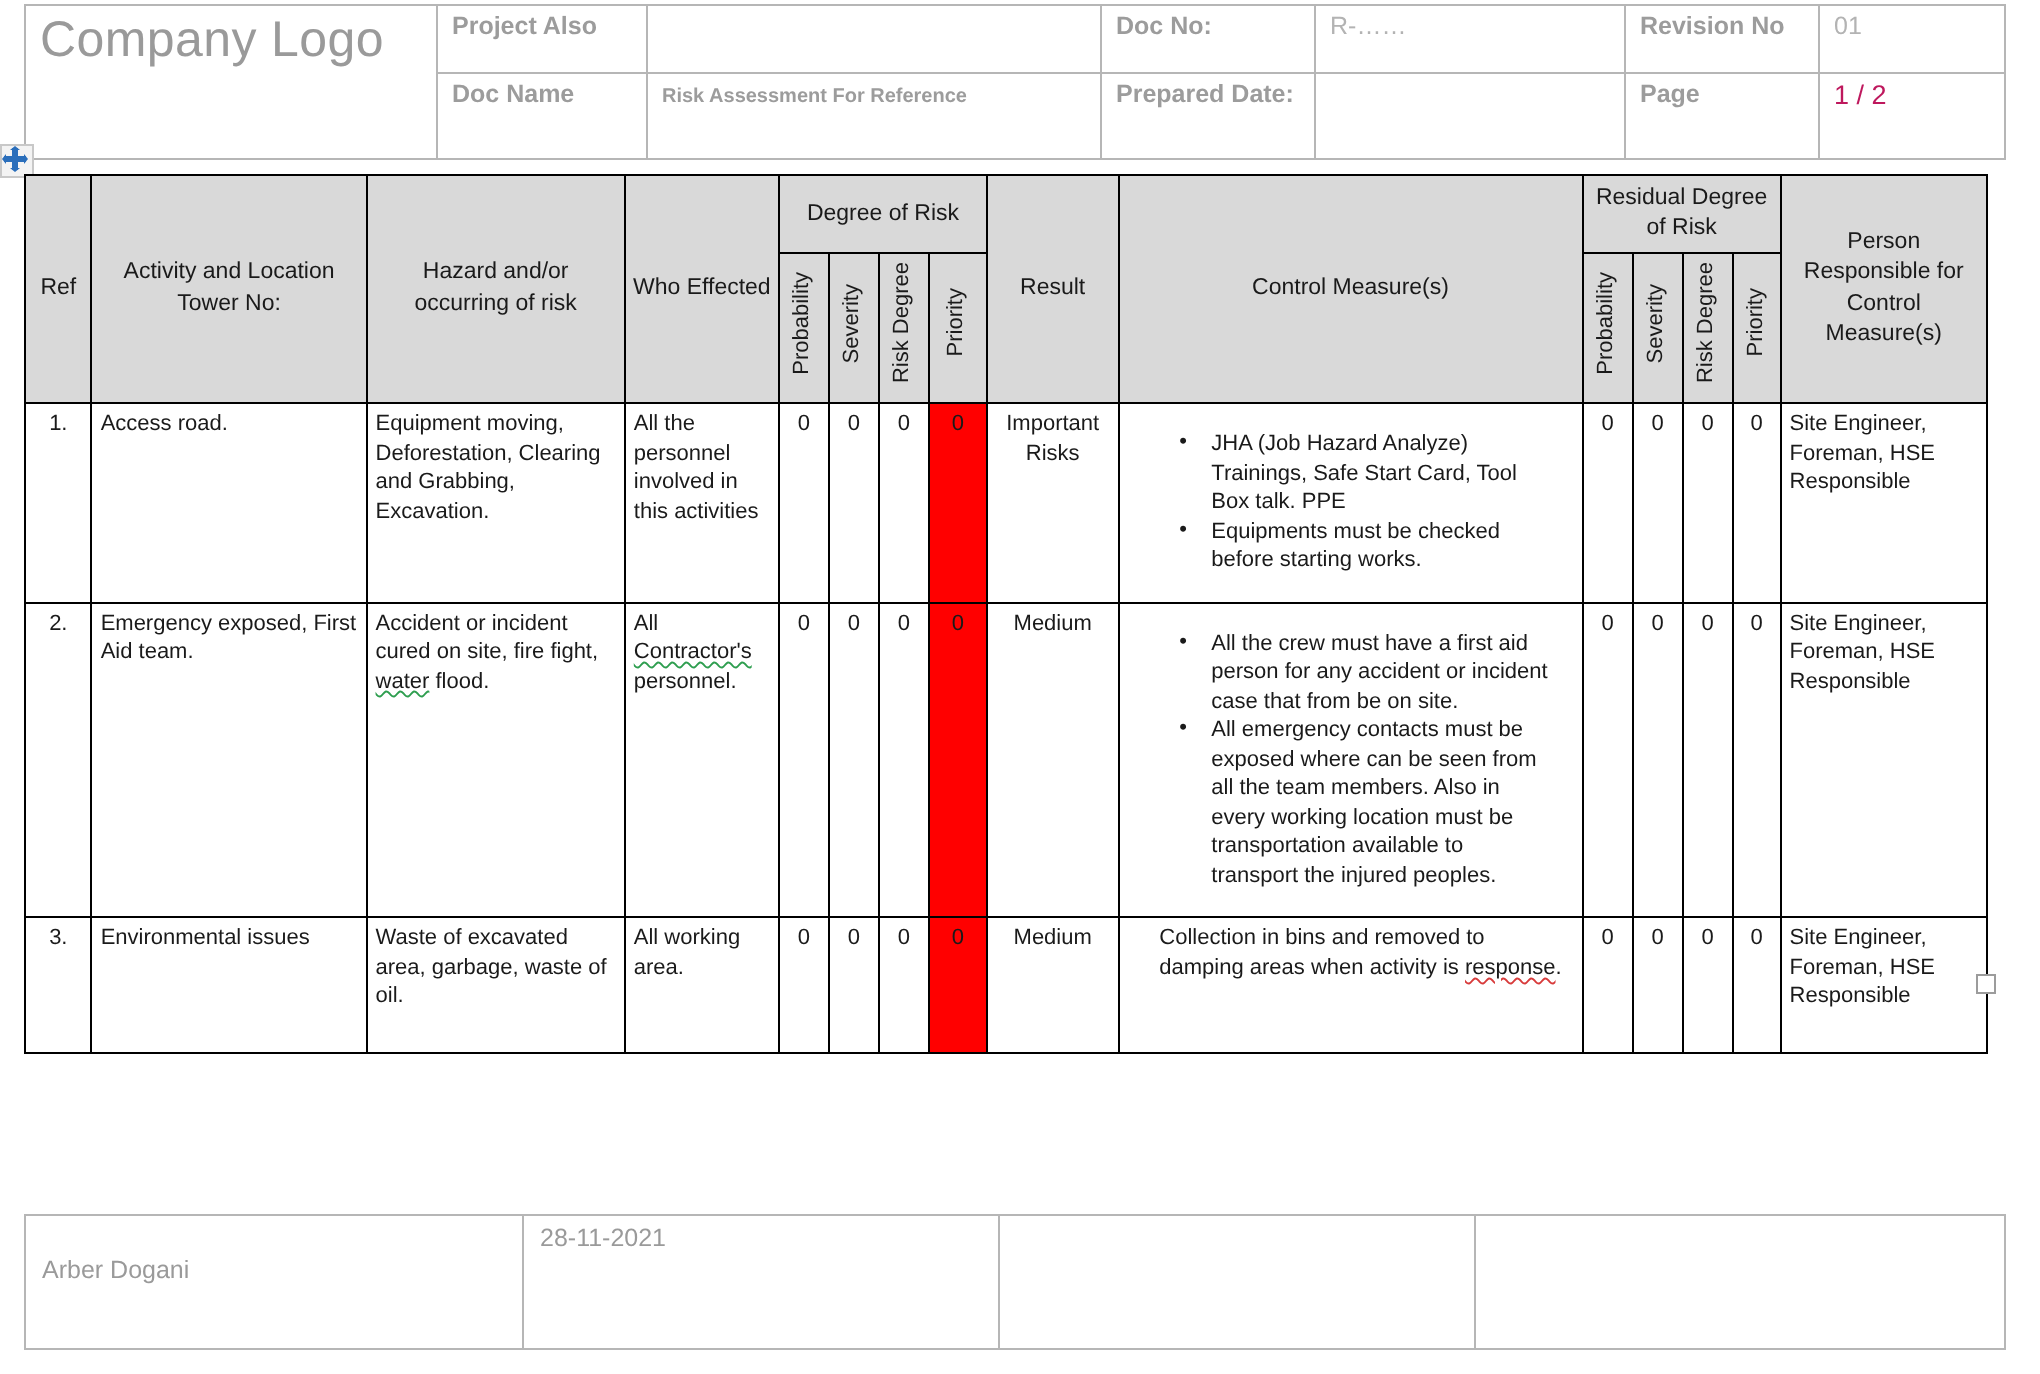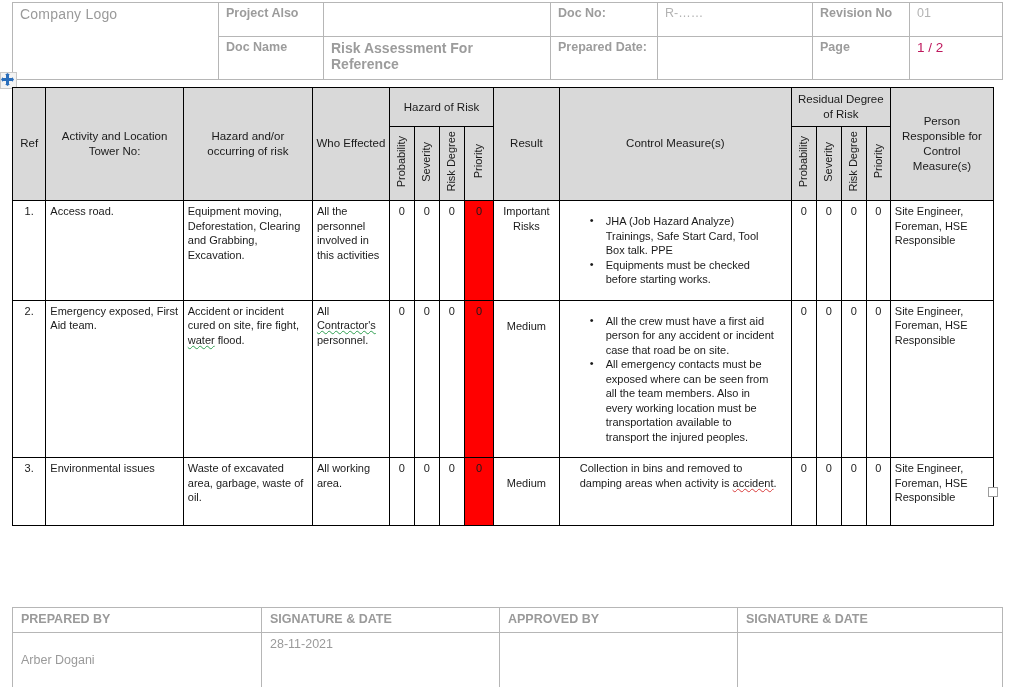--- a/index.html
+++ b/index.html
@@ -37,35 +37,35 @@
     color: #9a9a9a;
     height: 27px;
     overflow: hidden;
   }
   td.logo-cell {
     vertical-align: top;
     padding-top: 5px;
     padding-left: 14px;
   }
   .logo-text {
-    font-size: 14px;
+    font-size: 25px;
     letter-spacing: 0.2px;
     color: #9a9a9a;
     font-weight: 400;
     white-space: nowrap;
   }
   .hdr-label {
     font-weight: bold;
     color: #9c9c9c;
     font-size: 12.5px;
   }
   .hdr-value-strong {
     font-weight: bold;
     color: #9c9c9c;
-    font-size: 14px;
+    font-size: 10px;
   }
   .hdr-value-plain {
     color: #b3b3b3;
     font-weight: normal;
     font-size: 12.5px;
   }
   .hdr-value-page {
     color: #be185d;
     font-size: 13.5px;
   }
@@ -132,21 +132,21 @@
   }
   td.red {
     background: #FF0000;
     text-align: center;
   }
   td.result-cell {
     text-align: center;
     vertical-align: top;
     padding-top: 18px;
   }
-  td.result-cell.mid { padding-top: 18px; }
+  td.result-cell.mid { padding-top: 3px; }
 
   ul.cm {
     margin: 10px;
     padding: 0 0 0 16px;
     list-style: none;
   }
   ul.cm li {
     position: relative;
     padding-left: 16px;
     margin: 0 0 0 0;
@@ -311,21 +311,21 @@
       <col style="width:24px">
       <col style="width:23px">
       <col style="width:99px">
     </colgroup>
     <thead>
       <tr>
         <th rowspan="2">Ref</th>
         <th rowspan="2">Activity and Location Tower No:</th>
         <th rowspan="2">Hazard and/or occurring of risk</th>
         <th rowspan="2">Who Effected</th>
-        <th colspan="4" class="grp" style="vertical-align:middle">Hazard of Risk</th>
+        <th colspan="4" class="grp" style="vertical-align:middle">Degree of Risk</th>
         <th rowspan="2">Result</th>
         <th rowspan="2">Control Measure(s)</th>
         <th colspan="4" class="grp" style="vertical-align:middle">Residual Degree of Risk</th>
         <th rowspan="2">Person Responsible for Control Measure(s)</th>
       </tr>
       <tr>
         <th class="vert"><span class="vtext">Probability</span></th>
         <th class="vert"><span class="vtext">Severity</span></th>
         <th class="vert"><span class="vtext">Risk Degree</span></th>
         <th class="vert"><span class="vtext">Priority</span></th>
@@ -365,21 +365,21 @@
         <td>Emergency exposed, First Aid team.</td>
         <td>Accident or incident cured on site, fire fight, <span class="sp-green">water</span> flood.</td>
         <td>All <span class="sp-green">Contractor's</span> personnel.</td>
         <td class="num-cell">0</td>
         <td class="num-cell">0</td>
         <td class="num-cell">0</td>
         <td class="red num-cell">0</td>
         <td class="result-cell mid">Medium</td>
         <td>
           <ul class="cm">
-            <li>All the crew must have a first aid person for any accident or incident case that road be on site.</li>
+            <li>All the crew must have a first aid person for any accident or incident case that from be on site.</li>
             <li>All emergency contacts must be exposed where can be seen from all the team members. Also in every working location must be transportation available to transport the injured peoples.</li>
           </ul>
         </td>
         <td class="num-cell">0</td>
         <td class="num-cell">0</td>
         <td class="num-cell">0</td>
         <td class="num-cell">0</td>
         <td>Site Engineer, Foreman, HSE Responsible</td>
       </tr>
 
@@ -387,21 +387,21 @@
         <td class="c">3.</td>
         <td>Environmental issues</td>
         <td>Waste of excavated area, garbage, waste of oil.</td>
         <td>All working area.</td>
         <td class="num-cell">0</td>
         <td class="num-cell">0</td>
         <td class="num-cell">0</td>
         <td class="red num-cell">0</td>
         <td class="result-cell mid">Medium</td>
         <td>
-          <div class="plain-cm">Collection in bins and removed to damping areas when  activity is <span class="sp-red">accident</span>.</div>
+          <div class="plain-cm">Collection in bins and removed to damping areas when  activity is <span class="sp-red">response</span>.</div>
         </td>
         <td class="num-cell">0</td>
         <td class="num-cell">0</td>
         <td class="num-cell">0</td>
         <td class="num-cell">0</td>
         <td>Site Engineer, Foreman, HSE Responsible</td>
       </tr>
 
     </tbody>
   </table>
@@ -412,26 +412,20 @@
 <div class="sig-wrap">
   <table class="sig">
     <colgroup>
       <col style="width:249px">
       <col style="width:238px">
       <col style="width:238px">
       <col style="width:265px">
     </colgroup>
     <tbody>
       <tr>
-        <td class="sig-head">PREPARED BY</td>
-        <td class="sig-head">SIGNATURE &amp; DATE</td>
-        <td class="sig-head">APPROVED BY</td>
-        <td class="sig-head">SIGNATURE &amp; DATE</td>
-      </tr>
-      <tr>
         <td class="sig-body name">Arber Dogani</td>
         <td class="sig-body">28-11-2021</td>
         <td class="sig-body"></td>
         <td class="sig-body"></td>
       </tr>
     </tbody>
   </table>
 </div>
 
 </body></html>

